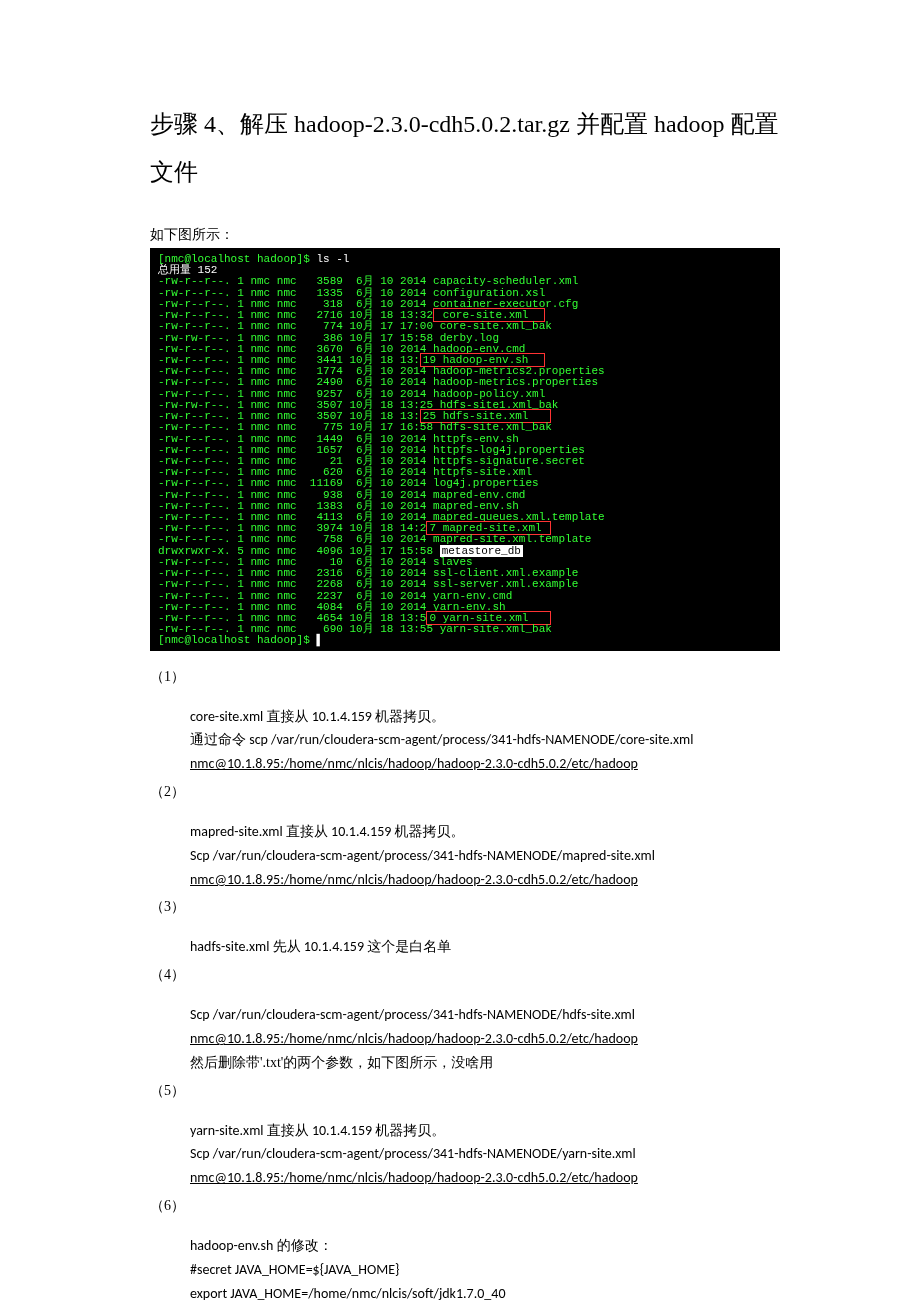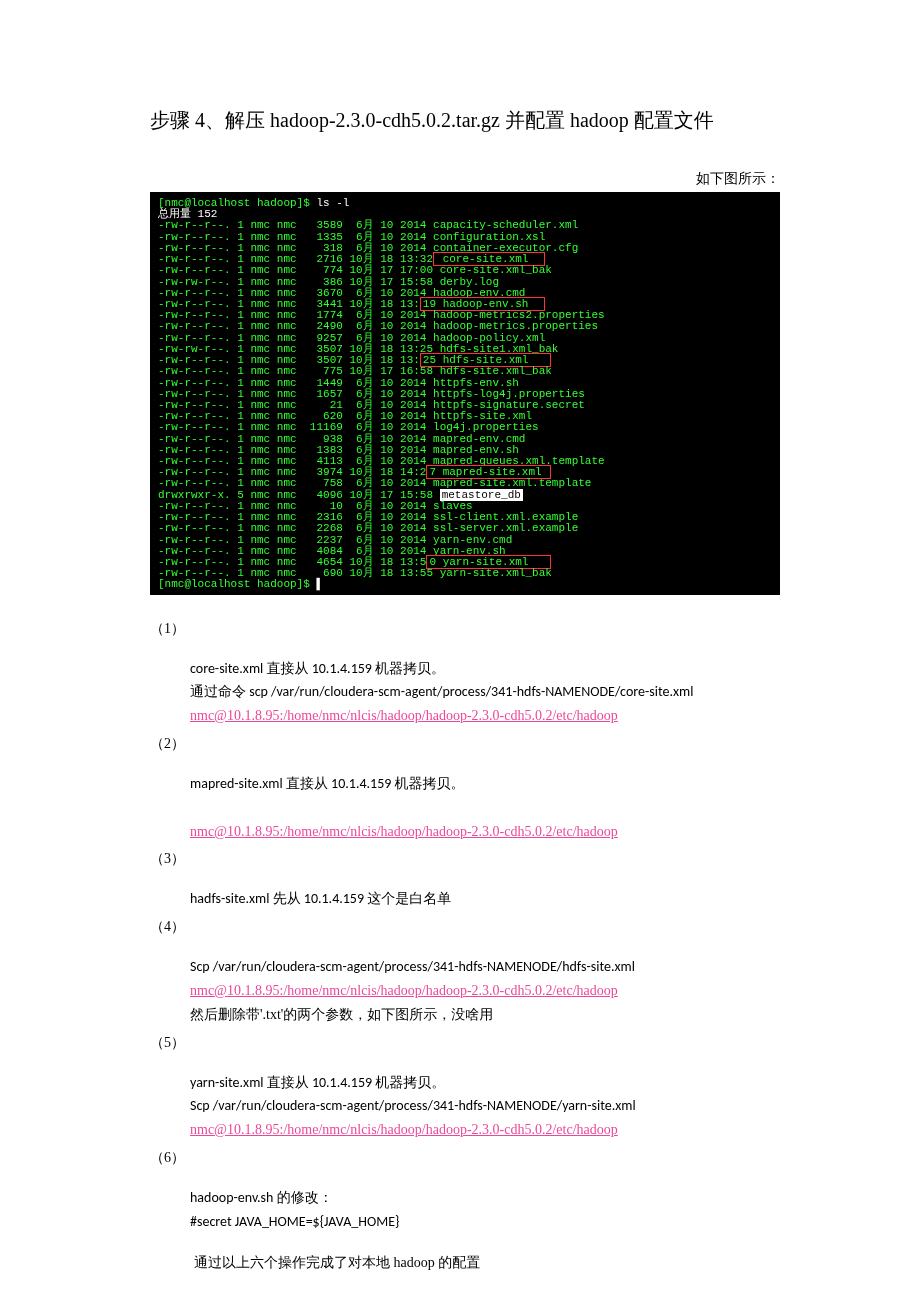--- a/index.html
+++ b/index.html
@@ -8,59 +8,58 @@
     color: #000;
     margin: 0;
     padding: 100px 140px 60px 150px;
     width: 920px;
     box-sizing: border-box;
     font-size: 14px;
   }
   h2.title {
     font-family: "SimSun", serif;
     font-weight: normal;
-    font-size: 20px;
+    font-size: 24px;
     line-height: 2.0;
     margin: 0 0 30px 0;
   }
   .intro {
     font-family: "SimSun", serif;
     font-size: 14px;
     margin: 0 0 4px 0;
-    text-align: right;
   }
   .terminal {
     background: #000;
     color: #3f3;
     font-family: "Courier New", monospace;
     font-size: 11px;
     line-height: 1.02;
     padding: 6px 8px 4px 8px;
     white-space: pre;
-    margin-bottom: 22px;
+    margin-bottom: 14px;
   }
   .terminal .white { color: #fff; }
   .terminal .prompt { color: #3f3; }
   .terminal .hl-red { border: 1.5px solid #ff3333; padding: 0 2px; }
   .terminal .hl-white-box { background: #fff; color: #000; padding: 0 2px; }
   .items { margin-top: 10px; }
   .item { display: flex; margin-bottom: 4px; line-height: 1.7; }
   .item .num {
     width: 40px;
     flex-shrink: 0;
     font-family: "SimSun", serif;
   }
   .item .body {
     flex: 1;
     font-family: Calibri, sans-serif;
     font-size: 14px;
     margin-top: 40px;
   }
   .item .body .zh { font-family: "SimSun", serif; }
-  a.link { color: #ec4899; text-decoration: underline; font-family: Liberation Serif, serif; }
+  a.link { color: #000000; text-decoration: underline; }
   .footer {
     margin-left: 44px;
     margin-top: 20px;
     font-family: "SimSun", serif;
     font-size: 14px;
   }
 </style>
 </head>
 <body>
 
@@ -111,21 +110,21 @@
     <div class="body">
       <span>core-site.xml </span><span class="zh">直接从</span><span> 10.1.4.159 </span><span class="zh">机器拷贝。</span><br>
       <span class="zh">通过命令</span><span> scp   /var/run/cloudera-scm-agent/process/341-hdfs-NAMENODE/core-site.xml </span><a class="link">nmc@10.1.8.95:/home/nmc/nlcis/hadoop/hadoop-2.3.0-cdh5.0.2/etc/hadoop</a>
     </div>
   </div>
 
   <div class="item">
     <div class="num">（2）</div>
     <div class="body">
       <span>mapred-site.xml  </span><span class="zh">直接从</span><span> 10.1.4.159  </span><span class="zh">机器拷贝。</span><br>
-      <br>
+      <span> Scp   /var/run/cloudera-scm-agent/process/341-hdfs-NAMENODE/mapred-site.xml</span><br>
       <a class="link">nmc@10.1.8.95:/home/nmc/nlcis/hadoop/hadoop-2.3.0-cdh5.0.2/etc/hadoop</a>
     </div>
   </div>
 
   <div class="item">
     <div class="num">（3）</div>
     <div class="body">
       <span>hadfs-site.xml  </span><span class="zh">先从</span><span> 10.1.4.159 </span><span class="zh">这个是白名单</span>
     </div>
   </div>
@@ -146,18 +145,19 @@
       <span>Scp   /var/run/cloudera-scm-agent/process/341-hdfs-NAMENODE/yarn-site.xml</span><br>
       <a class="link">nmc@10.1.8.95:/home/nmc/nlcis/hadoop/hadoop-2.3.0-cdh5.0.2/etc/hadoop</a>
     </div>
   </div>
 
   <div class="item">
     <div class="num">（6）</div>
     <div class="body">
       <span>hadoop-env.sh </span><span class="zh">的修改：</span><br>
       <span>#secret JAVA_HOME=${JAVA_HOME}</span><br>
+      <span>export JAVA_HOME=/home/nmc/nlcis/soft/jdk1.7.0_40</span>
     </div>
   </div>
 
 </div>
 
 <div class="footer">通过以上六个操作完成了对本地 hadoop 的配置</div>
 
 </body></html>

